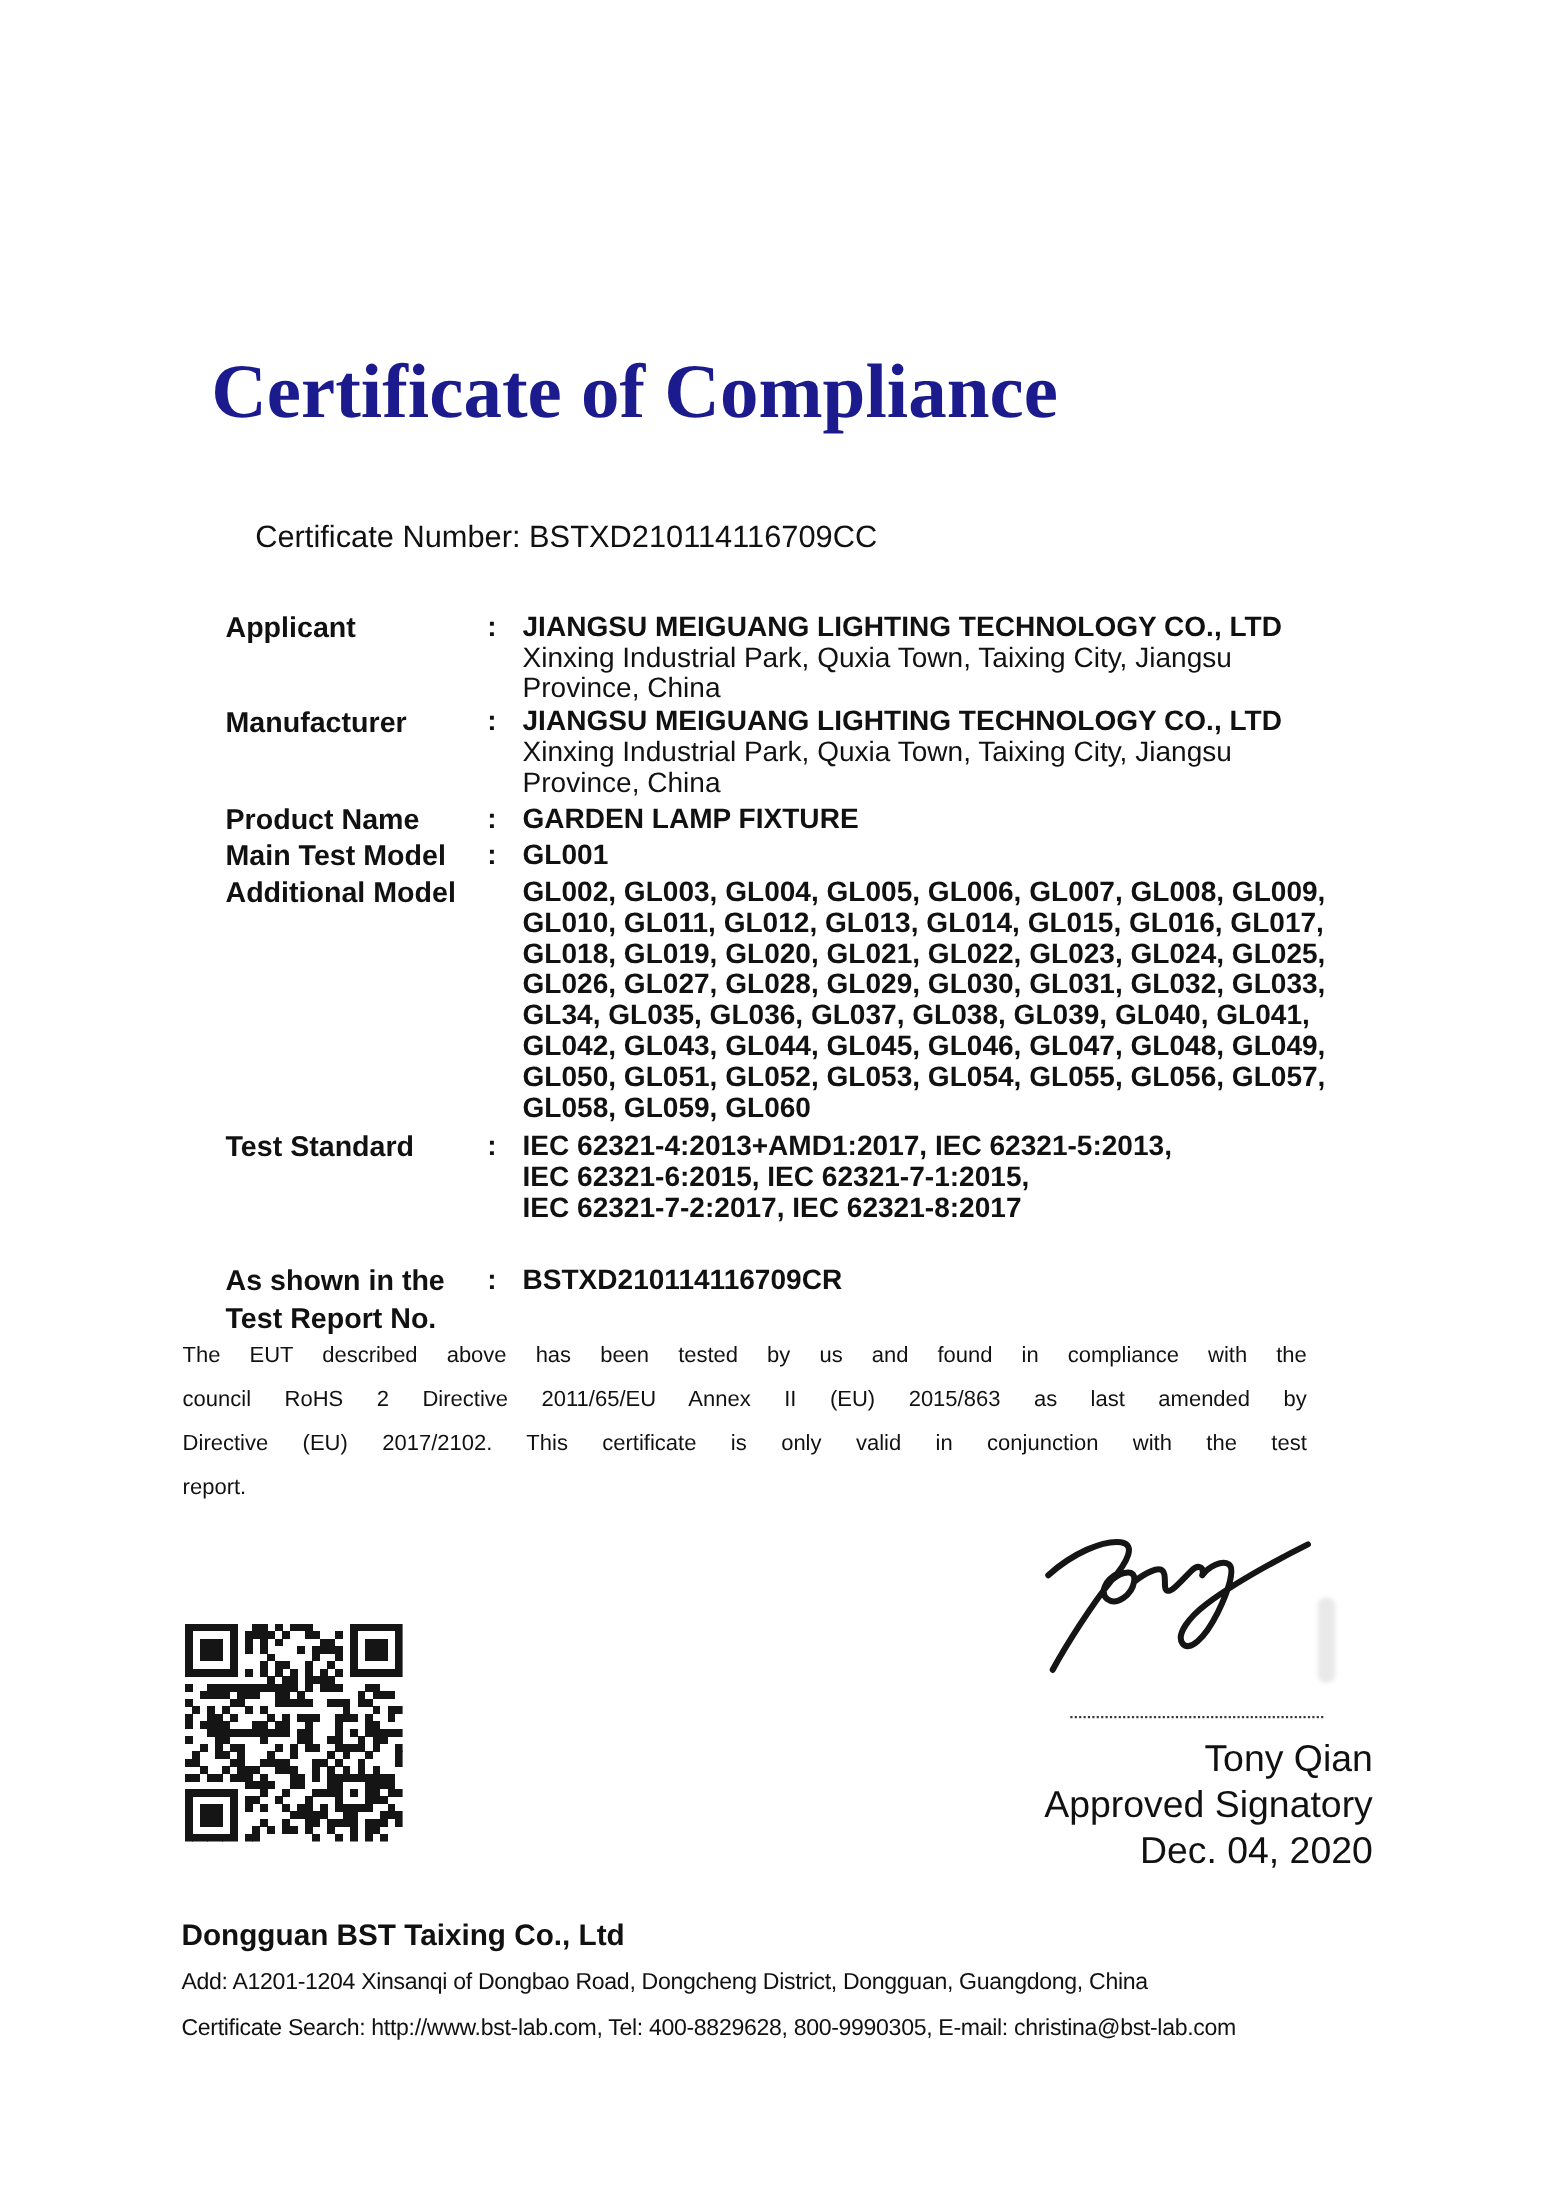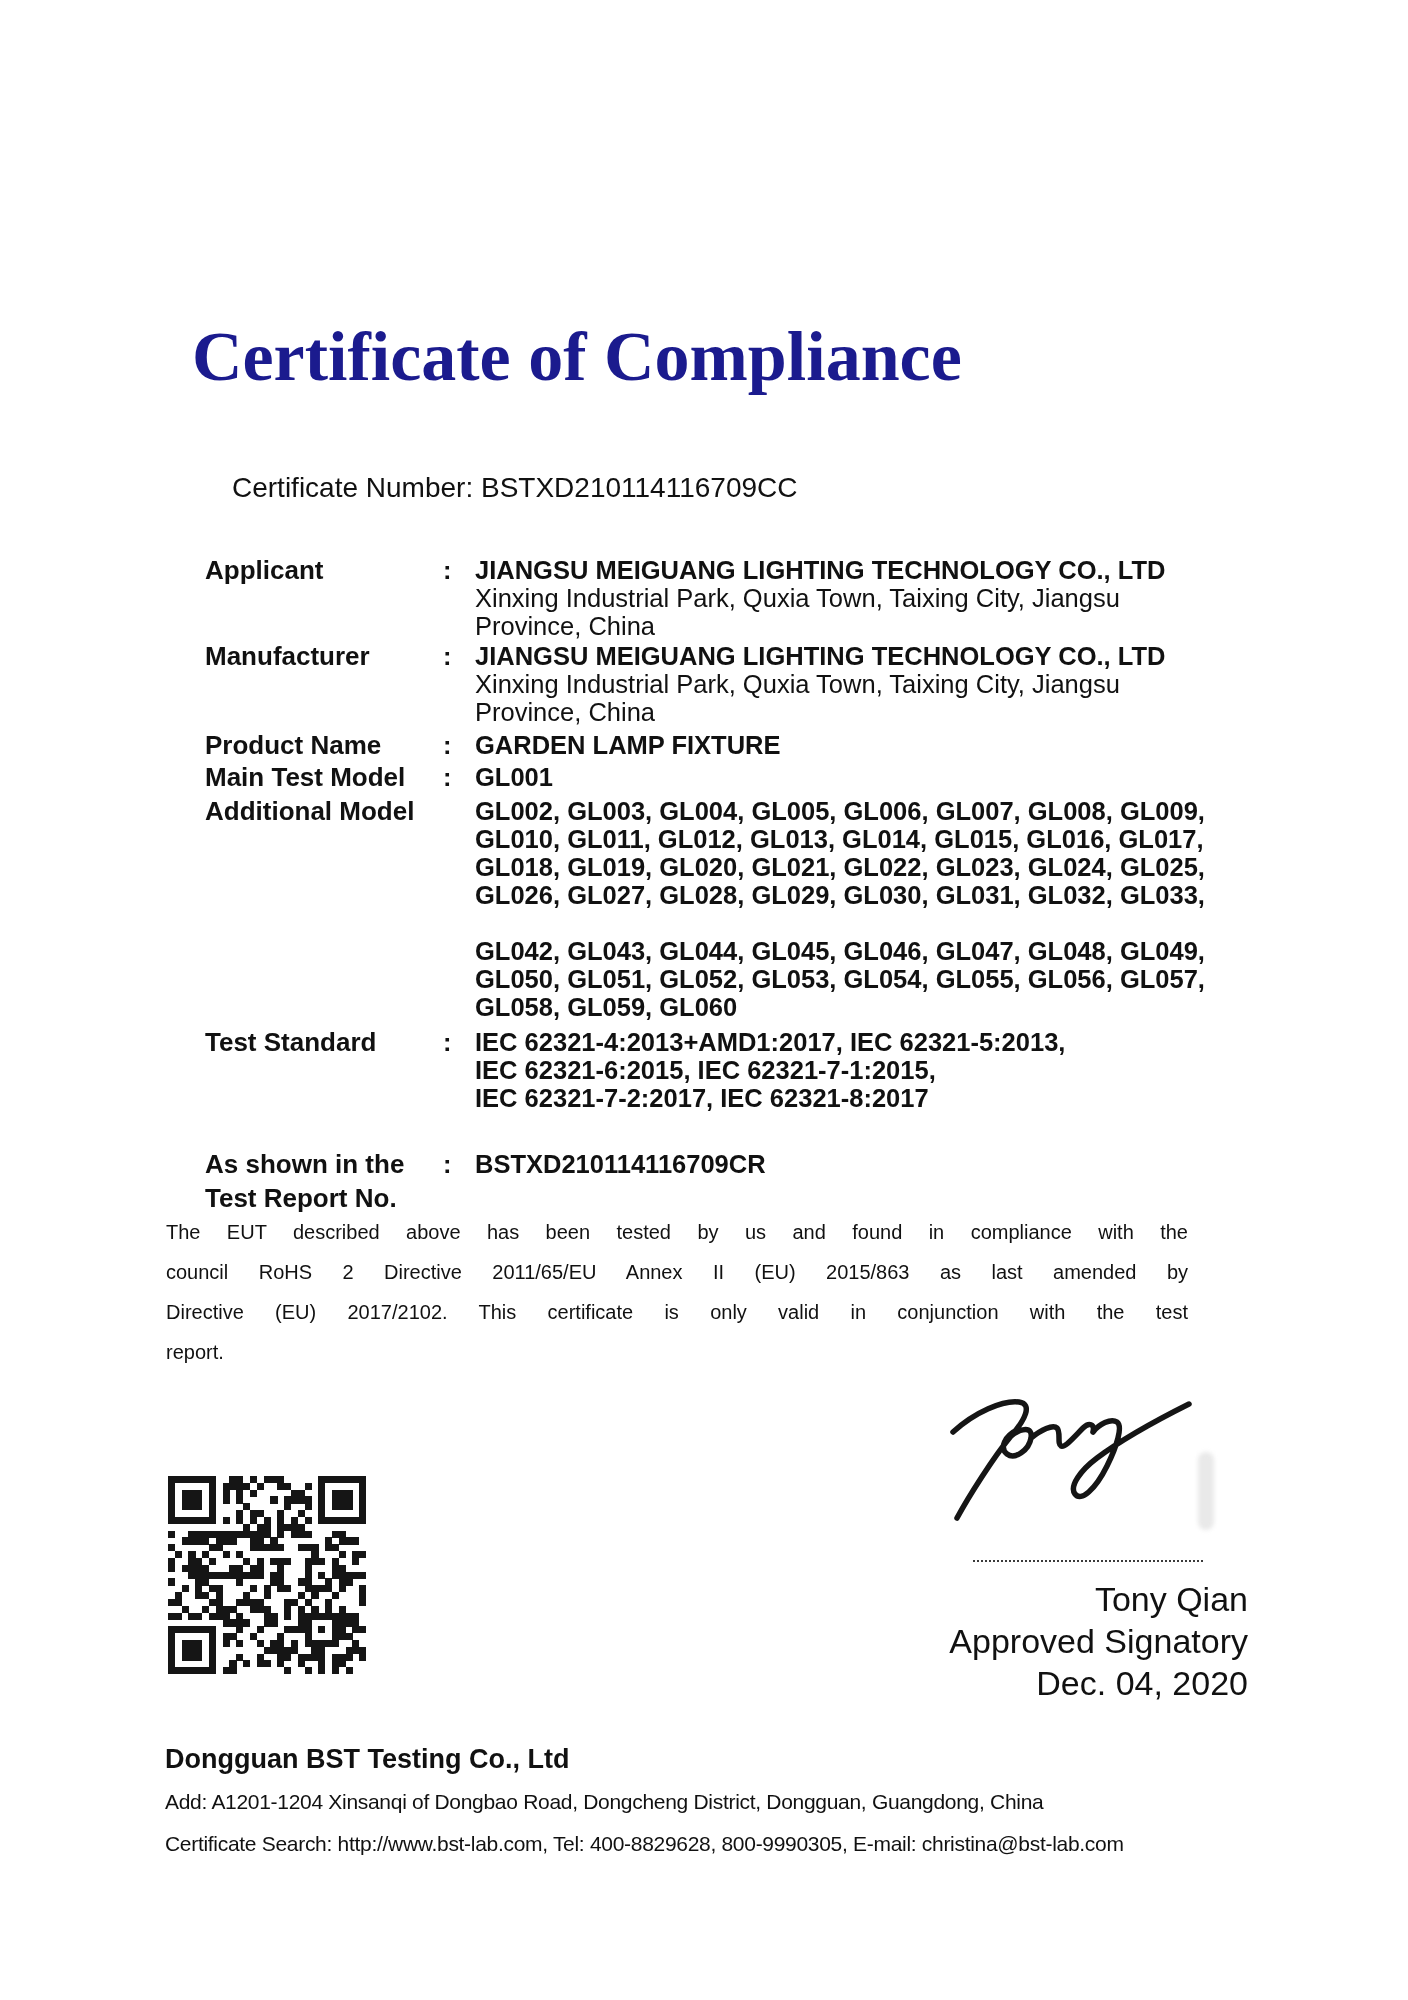--- a/index.html
+++ b/index.html
@@ -88,20 +88,21 @@
 
   <div class="lbl" style="top:763px">Main Test Model</div>
   <div class="cln" style="top:763px">:</div>
   <div class="val bold" style="top:763px">GL001</div>
 
   <div class="lbl" style="top:797px">Additional Model</div>
   <div class="val bold" style="top:797px">GL002, GL003, GL004, GL005, GL006, GL007, GL008, GL009,</div>
   <div class="val bold" style="top:825px">GL010, GL011, GL012, GL013, GL014, GL015, GL016, GL017,</div>
   <div class="val bold" style="top:853px">GL018, GL019, GL020, GL021, GL022, GL023, GL024, GL025,</div>
   <div class="val bold" style="top:881px">GL026, GL027, GL028, GL029, GL030, GL031, GL032, GL033,</div>
+  <div class="val bold" style="top:909px">GL34, GL035, GL036, GL037, GL038, GL039, GL040, GL041,</div>
   <div class="val bold" style="top:937px">GL042, GL043, GL044, GL045, GL046, GL047, GL048, GL049,</div>
   <div class="val bold" style="top:965px">GL050, GL051, GL052, GL053, GL054, GL055, GL056, GL057,</div>
   <div class="val bold" style="top:993px">GL058, GL059, GL060</div>
 
   <div class="lbl" style="top:1028px">Test Standard</div>
   <div class="cln" style="top:1028px">:</div>
   <div class="val bold" style="top:1028px">IEC 62321-4:2013+AMD1:2017, IEC 62321-5:2013,</div>
   <div class="val bold" style="top:1056px">IEC 62321-6:2015, IEC 62321-7-1:2015,</div>
   <div class="val bold" style="top:1084px">IEC 62321-7-2:2017, IEC 62321-8:2017</div>
 
@@ -538,20 +539,20 @@
              M86,40 C96,32 108,26 112,30 C116,34 112,46 116,48 C120,50 130,38 138,30 C144,24 150,26 148,34
              M148,34 C154,26 166,20 172,24 C178,28 172,48 162,68 C150,92 136,104 130,96 C124,88 136,72 152,60 C176,42 216,20 244,6" fill="none" stroke="#151515" stroke-width="5.5" stroke-linecap="round" stroke-linejoin="round"></path>
   </svg>
   <div class="sig-smudge"></div>
 
   <div class="dotted-line"></div>
   <div class="sig-text" style="top:1584px">Tony Qian</div>
   <div class="sig-text" style="top:1626px">Approved Signatory</div>
   <div class="sig-text" style="top:1668px">Dec. 04, 2020</div>
 
-  <div class="footer-company">Dongguan BST Testing Co., Ltd</div>
+  <div class="footer-company">Dongguan BST Taixing Co., Ltd</div>
   <div class="footer-line" style="top:1790px">Add: A1201-1204 Xinsanqi of Dongbao Road, Dongcheng District, Dongguan, Guangdong, China</div>
   <div class="footer-line" style="top:1832px">
     <span>Certificate Search:</span>
     <span>http://www.bst-lab.com, Tel: 400-8829628, 800-9990305, E-mail: christina@bst-lab.com</span>
   </div>
 
 </div>
 
 </body></html>

